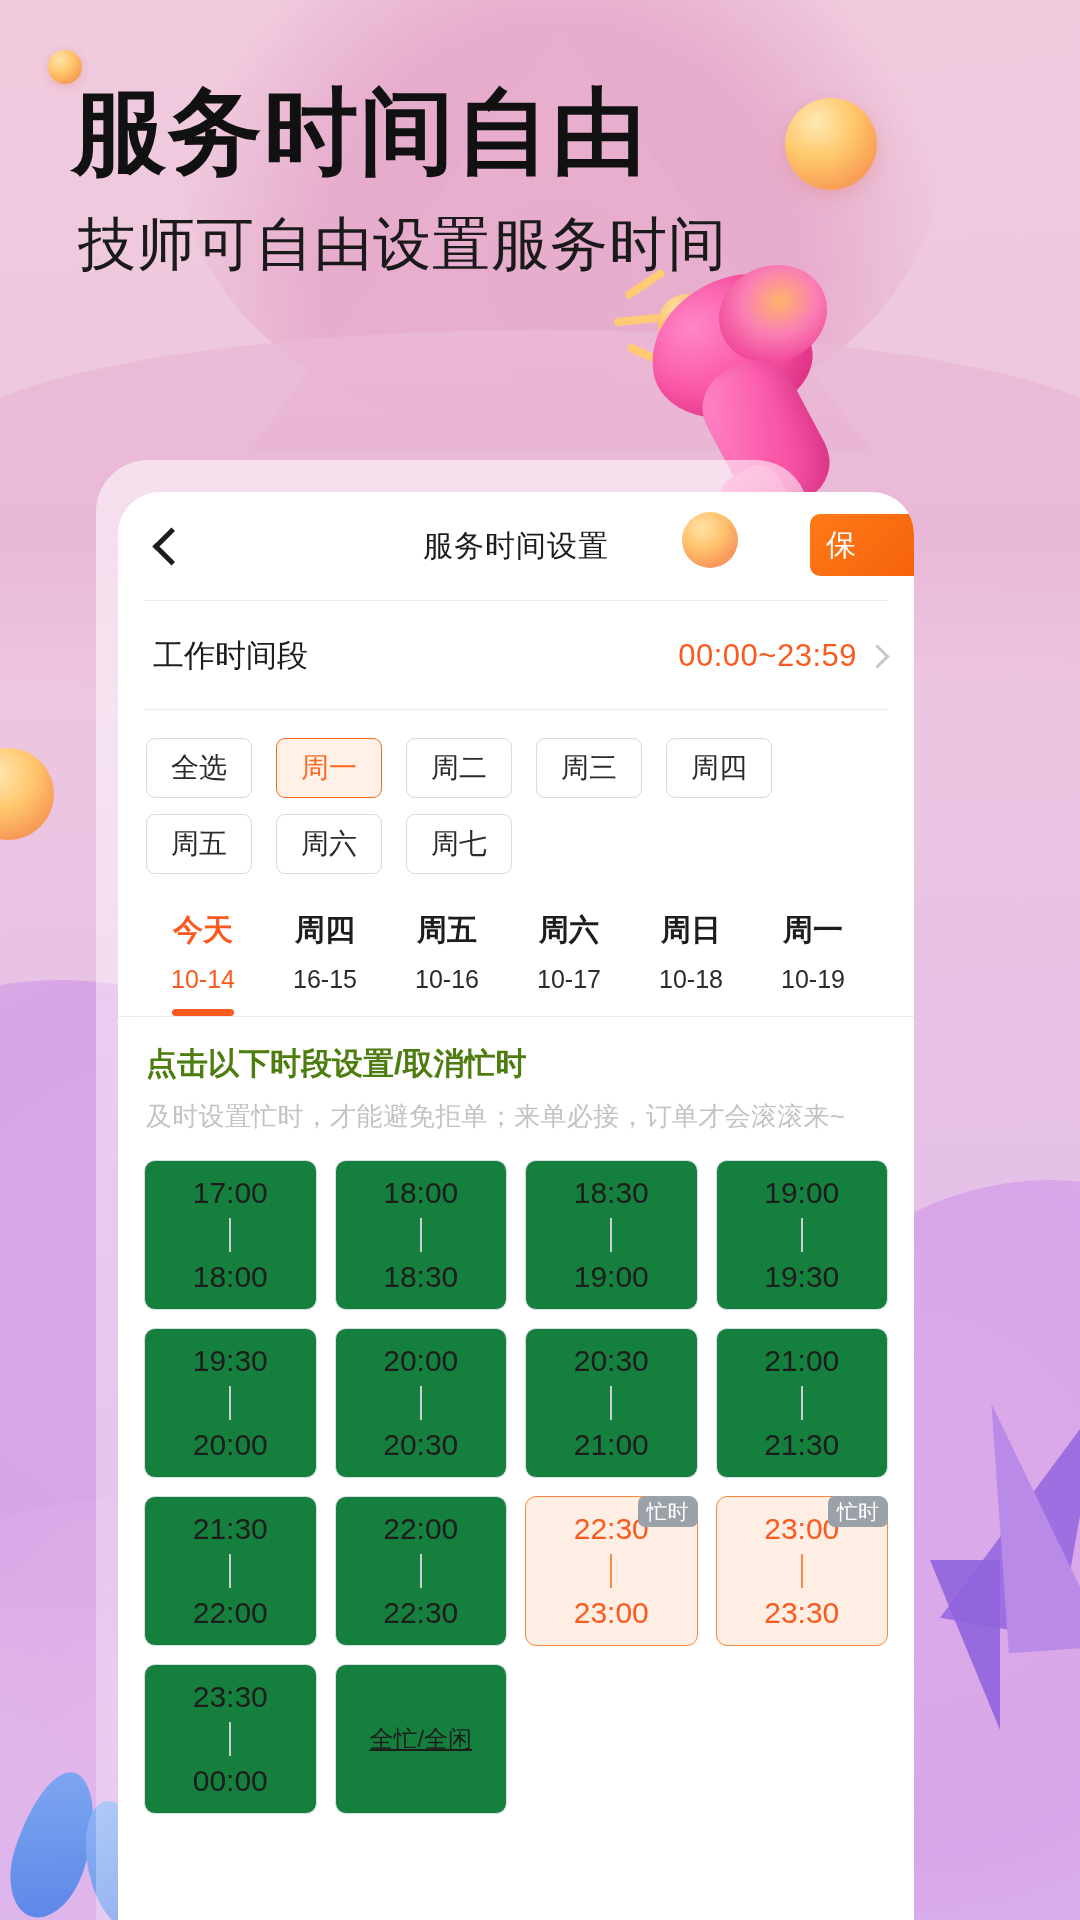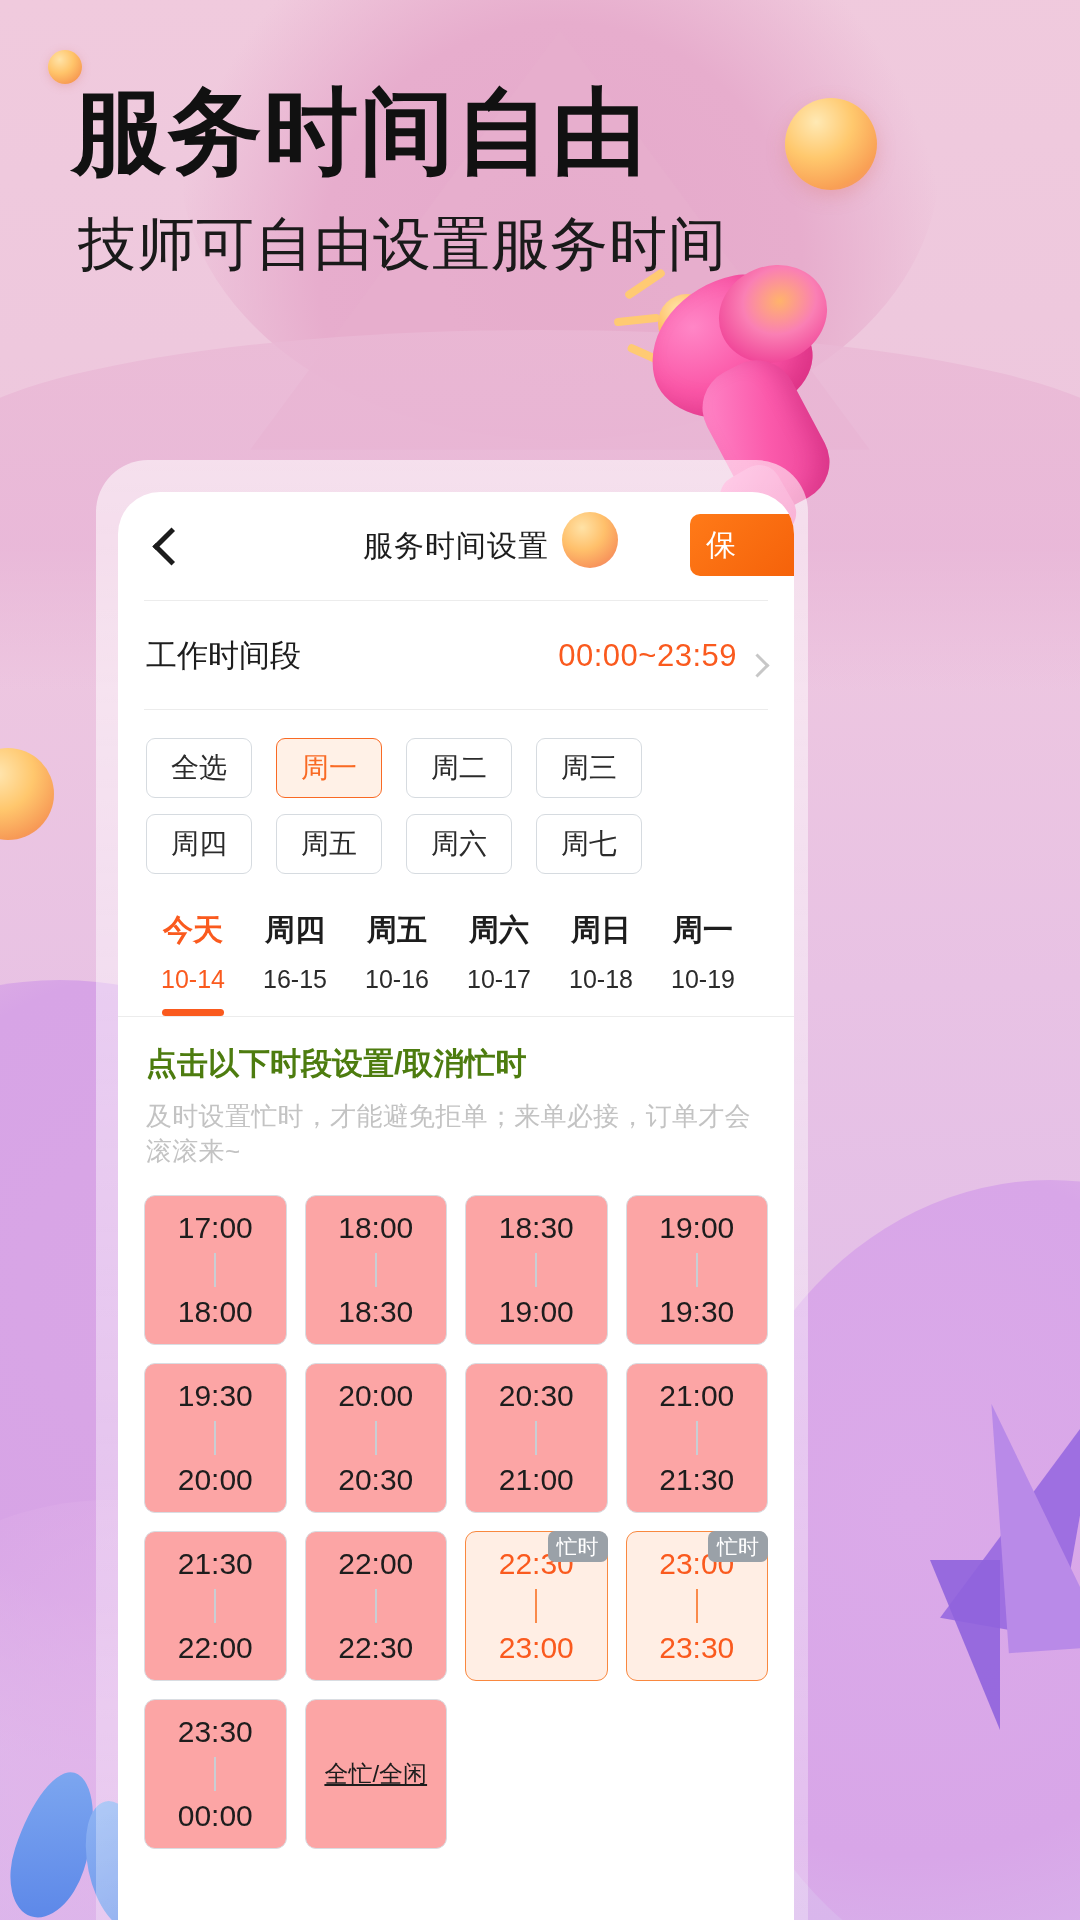--- a/index.html
+++ b/index.html
@@ -98,42 +98,42 @@
   .mg-r1{left:22px;top:30px;width:46px;height:8px;transform:rotate(-34deg);}
   .mg-r2{left:14px;top:66px;width:46px;height:8px;transform:rotate(-6deg);}
   .mg-r3{left:26px;top:102px;width:46px;height:8px;transform:rotate(24deg);}
   .mg-ball{position:absolute;left:58px;top:44px;width:58px;height:58px;border-radius:50%;
     background:radial-gradient(circle at 36% 28%, #ffe5ab 0%, #ffc168 44%, #f6944f 100%);}
 
   
   .phone-shadow{position:absolute;top:460px;left:96px;width:712px;height:1460px;
     background:linear-gradient(180deg,rgba(255,255,255,.55),rgba(255,255,255,.28));
     border-radius:52px 52px 0 0;filter:blur(.5px);}
-  .phone{position:absolute;top:492px;left:118px;width:676px;height:1428px;
+  .phone{position:absolute;top:492px;left:118px;width:796px;height:1428px;
     background:#fff;border-radius:42px 42px 0 0;overflow:hidden;}
 
   
   .app-header{position:relative;height:108px;display:flex;align-items:center;}
   .back-btn{position:absolute;left:22px;top:26px;width:56px;height:56px;display:flex;align-items:center;justify-content:center;}
   .chev{width:22px;height:22px;border-left:5px solid #1c1c1c;border-bottom:5px solid #1c1c1c;transform:rotate(45deg);margin-left:7px;}
   .app-title{width:100%;text-align:center;font-size:30px;color:#1d1d1d;font-weight:400;letter-spacing:1px;}
   .hdr-sphere{position:absolute;right:176px;top:20px;width:56px;height:56px;border-radius:50%;
     background:radial-gradient(circle at 36% 28%, #ffe2a6 0%, #ffc06b 42%, #f8975c 74%, #f0757f 100%);}
   .save-btn{position:absolute;right:0px;top:22px;width:104px;height:62px;
     background:linear-gradient(135deg,#ff7a18 0%,#f5620a 100%);
     border-radius:10px 0 0 10px;color:#fff;font-size:30px;
     display:flex;align-items:center;justify-content:flex-start;padding-left:16px;box-sizing:border-box;
     overflow:hidden;white-space:nowrap;}
 
   .divider{height:1px;background:#ececec;margin:0 26px;}
 
   
-  .row-period{display:flex;align-items:center;justify-content:space-between;padding:34px 28px 32px 28px;}
+  .row-period{display:flex;align-items:center;justify-content:space-between;padding:34px 28px 32px 35px;}
   .row-period .lbl{font-size:31px;color:#1d1d1d;}
-  .row-period .right{display:flex;align-items:flex-end;gap:12px;}
+  .row-period .right{display:flex;align-items:center;gap:12px;}
   .row-period .val{font-size:31px;color:#fa5a1e;letter-spacing:.5px;}
   .chev-r{width:14px;height:14px;border-top:3px solid #c7c7c7;border-right:3px solid #c7c7c7;transform:rotate(45deg);}
 
   
   .weekday{display:flex;padding:28px 28px 10px 28px;}
   .weekday .wlabel{font-size:31px;color:#1d1d1d;padding-top:14px;width:128px;flex:none;}
   .chips{display:flex;flex-wrap:wrap;gap:16px 24px;flex:1;}
   .chip{min-width:106px;height:60px;border:1px solid #d6dbe0;border-radius:9px;background:#fff;
     display:flex;align-items:center;justify-content:center;font-size:28px;color:#2b2b2b;padding:0 14px;box-sizing:border-box;}
   .chip.active{border-color:#f96a24;background:#fff1e7;color:#f96a24;}
@@ -148,21 +148,21 @@
   .dtab.active .underline{position:absolute;left:50%;transform:translateX(-50%);bottom:0;width:62px;height:7px;border-radius:4px;background:#fa5a1e;}
   .tabs-line{height:1px;background:#ececec;margin:0 0 0 0;}
 
   
   .instr{padding:26px 28px 8px 28px;}
   .instr .t1{font-size:31px;font-weight:700;color:#4d7c0f;}
   .instr .t2{font-size:26px;color:#c3c3c3;margin-top:14px;letter-spacing:.3px;}
 
   
   .slots{display:grid;grid-template-columns:repeat(4,1fr);gap:18px 18px;padding:18px 26px 40px 26px;}
-  .slot{height:148px;border:1px solid #d9dde2;border-radius:11px;background:#fca5a5;position:relative;
+  .slot{height:148px;border:1px solid #d9dde2;border-radius:11px;background:#15803d;position:relative;
     display:flex;flex-direction:column;align-items:center;justify-content:center;}
   .slot .tm{font-size:30px;color:#1d1d1d;line-height:1;}
   .slot .bar{width:2px;height:34px;background:#c9ced4;margin:10px 0;}
   .slot.busy{background:#ffeee4;border-color:#f9883f;}
   .slot.busy .tm{color:#fa5a1e;}
   .slot.busy .bar{background:#fa8a4a;}
   .slot .badge{position:absolute;top:-1px;right:-1px;background:#9aa1a8;color:#fff;font-size:21px;
     padding:5px 9px;border-radius:7px 9px 7px 7px;line-height:1;}
   .slot.wide{display:flex;align-items:center;justify-content:center;}
   .slot .alltxt{font-size:24px;color:#1d1d1d;text-decoration:underline;}

